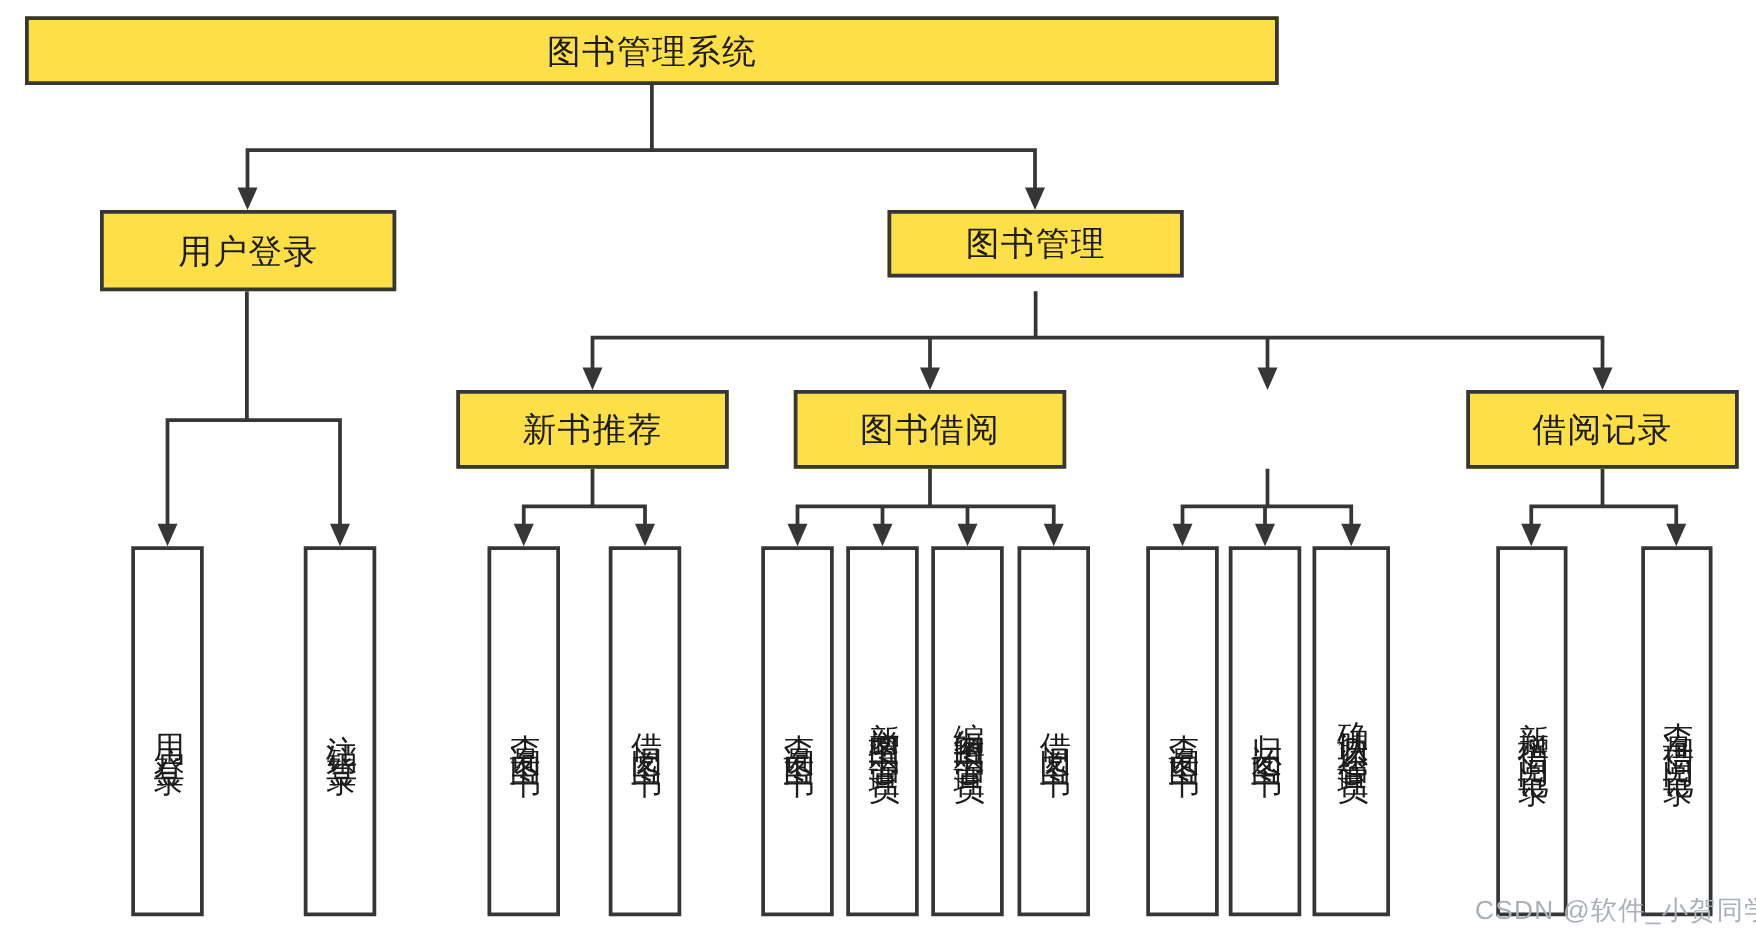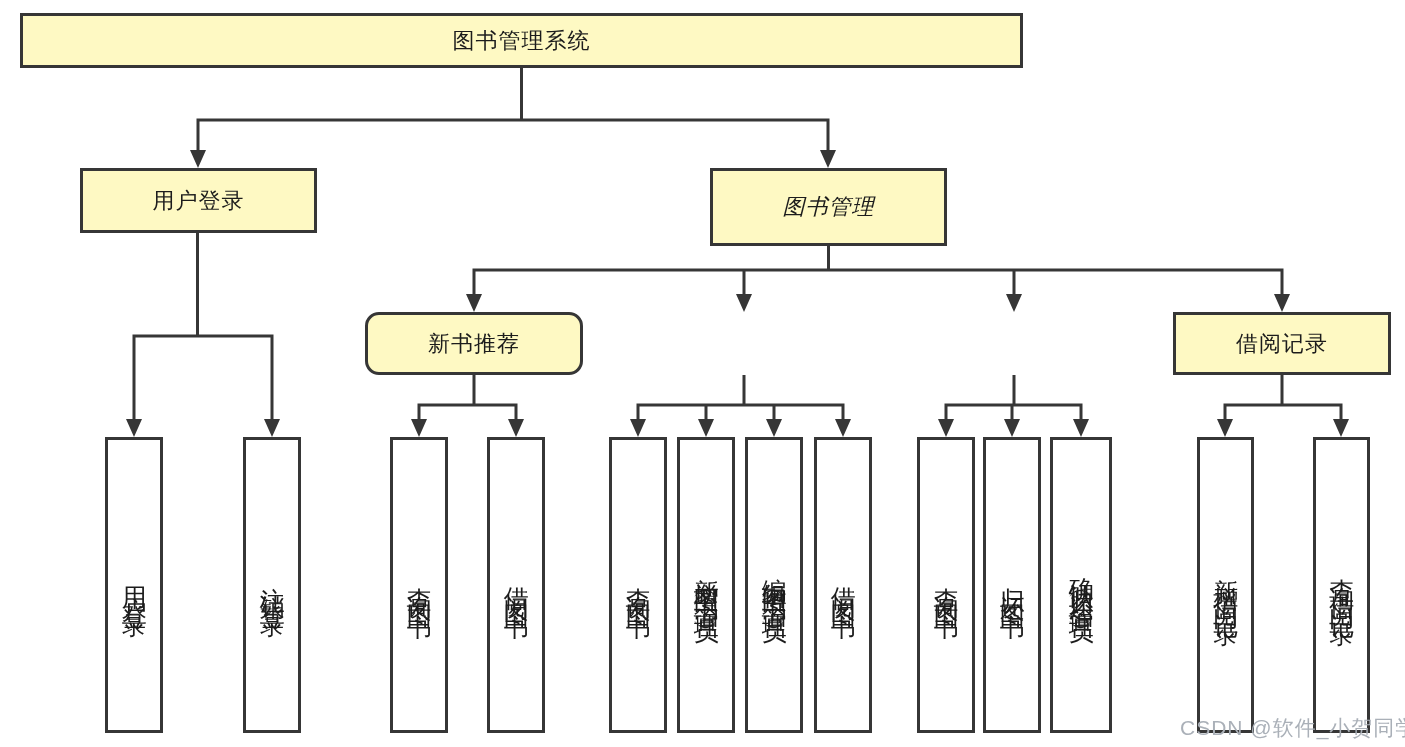--- a/index.html
+++ b/index.html
@@ -11,25 +11,25 @@
     font-family: "Liberation Sans", sans-serif;
     overflow: hidden;
   }
   #connectors { position: absolute; left: 0; top: 0; width: 1405px; height: 747px; }
   .conn-line { stroke: #363636; stroke-width: 3; fill: none; }
   .conn-arrow { fill: #363636; stroke: none; }
   .hbox {
     position: absolute;
     box-sizing: border-box;
     border: 3px solid #363636;
-    background: #fef9c3;
+    background: #fde047;
     display: flex;
     align-items: center;
     justify-content: center;
-    font-size: 22px;
+    font-size: 27px;
     color: #1c1c1c;
     letter-spacing: 1px;
     white-space: nowrap;
   }
   .vbox {
     position: absolute;
     box-sizing: border-box;
     border: 3px solid #363636;
     background: #ffffff;
     display: flex;
@@ -82,23 +82,24 @@
     <path class="conn-line" d="M1014 375 V406.5 M944.5 405 H1082.5 M946 405 V421 M1012 405 V421 M1081 405 V421"></path>
     <path class="conn-arrow" d="M938 419 H954 L946 437 Z M1004 419 H1020 L1012 437 Z M1073 419 H1089 L1081 437 Z"></path>
 
     <path class="conn-line" d="M1282 375 V406.5 M1223.5 405 H1342.5 M1225 405 V421 M1341 405 V421"></path>
     <path class="conn-arrow" d="M1217 419 H1233 L1225 437 Z M1333 419 H1349 L1341 437 Z"></path>
   </svg>
 
   <div class="hbox" style="left:20px; top:13px; width:1003px; height:55px;">图书管理系统</div>
 
   <div class="hbox" style="left:80px; top:168px; width:237px; height:65px;">用户登录</div>
-  <div class="hbox" style="left:710px; top:168px; width:237px; height:78px;font-style:italic;">图书管理</div>
+  <div class="hbox" style="left:710px; top:168px; width:237px; height:54px;">图书管理</div>
 
-  <div class="hbox" style="left:365px; top:312px; width:218px; height:63px;border-radius:14px;">新书推荐</div>
+  <div class="hbox" style="left:365px; top:312px; width:218px; height:63px;">新书推荐</div>
+  <div class="hbox" style="left:635px; top:312px; width:218px; height:63px;">图书借阅</div>
   <div class="hbox" style="left:1173px; top:312px; width:218px; height:63px;">借阅记录</div>
 
   <div class="vbox" style="left:105px; top:437px; width:58px; height:296px;">
     <span>用户登录</span>
   </div>
   <div class="vbox" style="left:243px; top:437px; width:58px; height:296px;">
     <span>注销登录</span>
   </div>
 
   <div class="vbox" style="left:390px; top:437px; width:58px; height:296px;">

